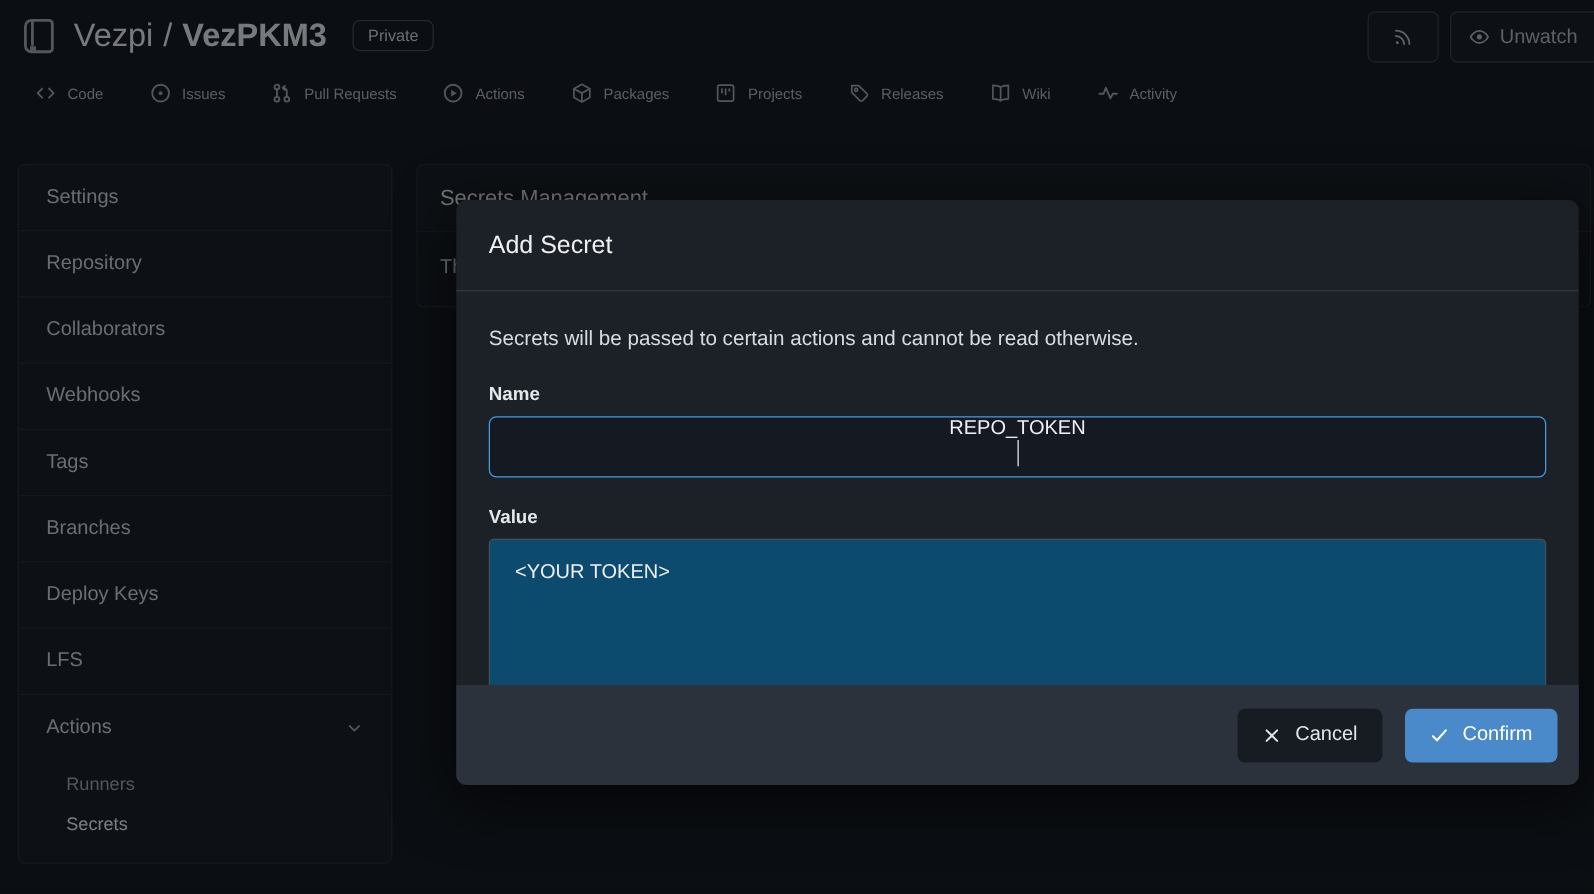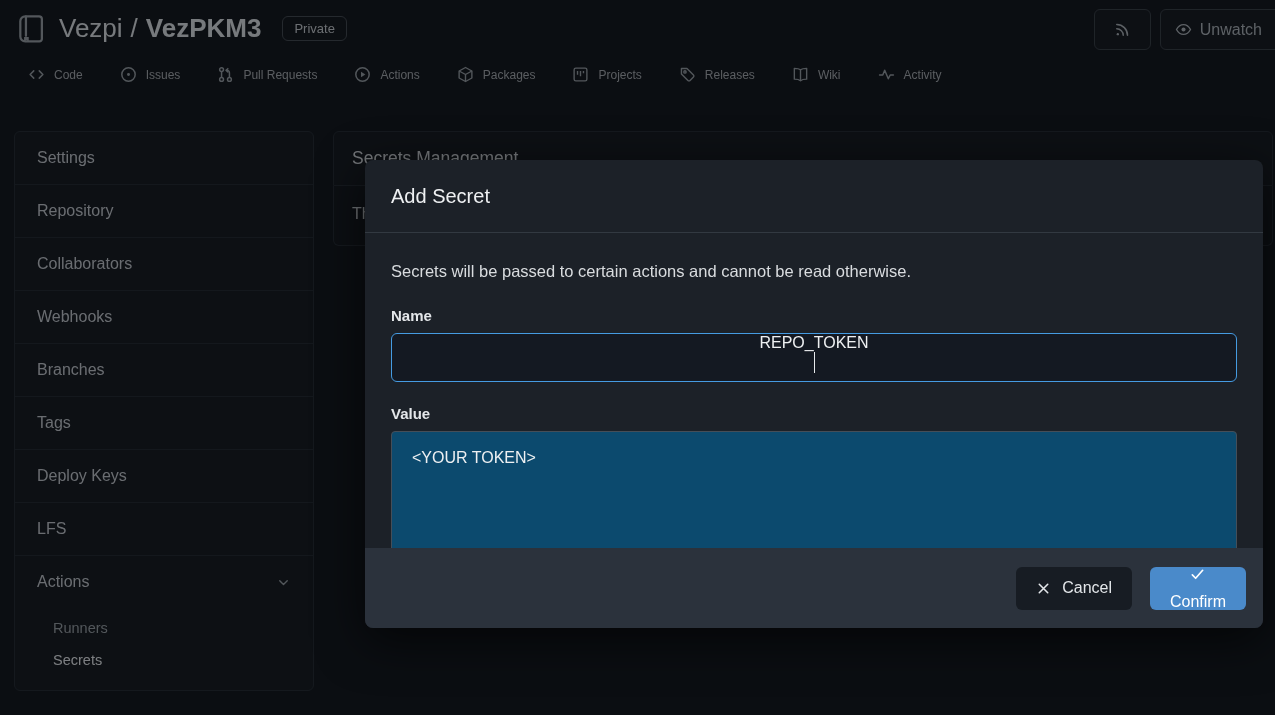--- a/index.html
+++ b/index.html
@@ -93,21 +93,21 @@
     position:absolute; left:0; right:0; bottom:0; height:80px;
     background:#2b323c; border-radius:0 0 8px 8px;
     display:flex; align-items:center; justify-content:flex-end; gap:18px; padding:12px 17px;
   }
   .btn {
     display:flex; align-items:center; gap:11px; height:43px; padding:0 20px;
     border-radius:6px; font-size:16px; cursor:pointer; border:none;
     font-family:"Liberation Sans", sans-serif;
   }
   .btn-cancel { background:#171c23; color:#e3e6e9; }
-  .btn-confirm { background:#4a8aca; color:#ffffff;flex-direction:column; }
+  .btn-confirm { background:#4a8aca; color:#ffffff; }
   .btn .bicon { display:flex; }
 
   svg { display:block; }
 </style>
 </head>
 <body>
 
 <div class="stage">
 
   <div class="repo-header">
@@ -240,24 +240,24 @@
     <div class="menu-item">
         <span>Repository</span>
       </div>
     <div class="menu-item">
         <span>Collaborators</span>
       </div>
     <div class="menu-item">
         <span>Webhooks</span>
       </div>
     <div class="menu-item">
+        <span>Tags</span>
+      </div>
+    <div class="menu-item">
         <span>Branches</span>
-      </div>
-    <div class="menu-item">
-        <span>Tags</span>
       </div>
     <div class="menu-item">
         <span>Deploy Keys</span>
       </div>
     <div class="menu-item">
         <span>LFS</span>
       </div>
     <div class="menu-item">
       <span>Actions</span>
       <span class="chev">

